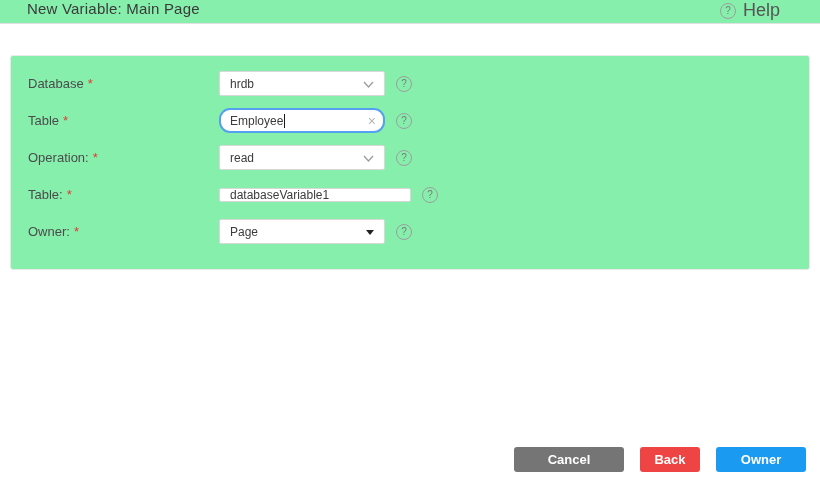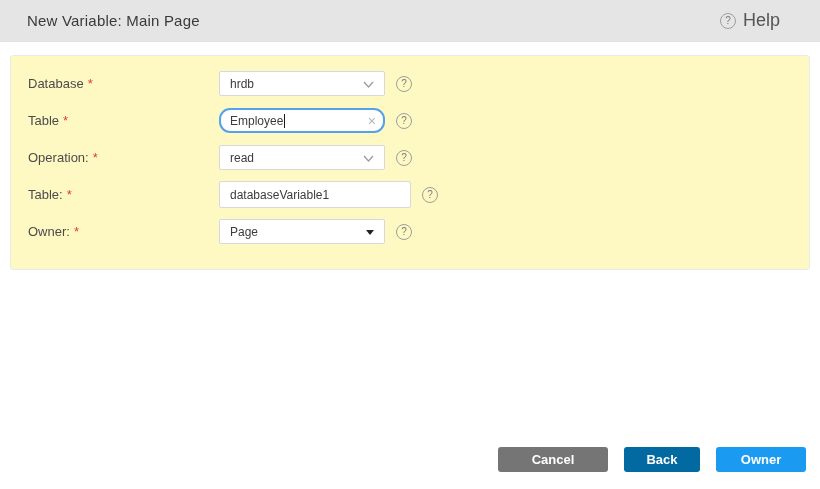--- a/index.html
+++ b/index.html
@@ -6,43 +6,43 @@
   html, body {
     width: 820px; height: 489px;
     background: #ffffff;
     font-family: "Liberation Sans", "DejaVu Sans", sans-serif;
     overflow: hidden;
     position: relative;
   }
 
   
   .header {
-    position: absolute; top: 0; left: 0; right: 0; height: 42px;
-    background: #e5e5e5;
+    position: absolute; top: 0; left: 0; right: 0; height: 24px;
+    background: #86efac;
     border-bottom: 1px solid #e1e1e1;
-    display: flex; align-items: center; justify-content: space-between;
+    display: flex; align-items: flex-start; justify-content: space-between;
     padding: 0 40px 0 27px;
   }
   .title { font-size: 15px; color: #3a3a3a; letter-spacing: .2px; }
   .help-link { display: flex; align-items: center; gap: 7px; cursor: pointer; }
   .help-text { font-size: 18px; color: #555; }
 
   
   .help-circle {
     width: 16px; height: 16px; border-radius: 50%;
     border: 1px solid #9e9e9e; color: #7a7a7a;
     font-size: 10px; line-height: 14px; text-align: center;
     display: inline-block; background: transparent;
     flex: 0 0 auto;
   }
 
   
   .panel {
     position: absolute; top: 55px; left: 10px; right: 10px; height: 215px;
-    background: #fef9c3;
+    background: #86efac;
     border: 1px solid #eaeaea;
     border-radius: 3px;
     padding: 15px 0 0 17px;
   }
   .row { display: flex; align-items: center; height: 25px; margin-bottom: 12px; }
   .lbl { width: 191px; font-size: 13px; color: #4b4b4b; flex: 0 0 auto; }
   .req { color: #e53935; margin-left: 4px; }
 
   .control {
     width: 166px; height: 25px; flex: 0 0 auto;
@@ -72,21 +72,21 @@
     cursor: pointer;
   }
   .caret {
     display: inline-block; width: 1px; height: 14px;
     background: #1a1a1a; margin-left: 1px; vertical-align: -2px;
     animation: blink 1.1s step-end infinite;
   }
   @keyframes blink { 50% { opacity: 0; } }
 
   input.text-input {
-    width: 192px; height: 27px; flex: 0 0 auto;
+    width: 192px; height: 14px; flex: 0 0 auto;
     background: #ffffff;
     border: 1px solid #d8d8d8;
     border-radius: 2px;
     padding: 0 10px;
     font-family: "Liberation Sans", "DejaVu Sans", sans-serif;
     font-size: 12px; color: #3c3c3c;
     outline: none;
   }
   .row .help-circle { margin-left: 11px; }
 
@@ -96,21 +96,21 @@
     display: flex; gap: 16px;
   }
   .btn {
     height: 25px; border: none; border-radius: 3px;
     color: #ffffff; font-size: 13px; font-weight: bold;
     font-family: "Liberation Sans", "DejaVu Sans", sans-serif;
     cursor: pointer; line-height: 25px; text-align: center;
     padding: 0;
   }
   .btn.cancel { width: 110px; background: #757575; }
-  .btn.back   { width: 76px; background: #0369a1; }
+  .btn.back   { width: 60px; background: #ef4444; }
   .btn.done   { width: 90px; background: #1b9af2; }
 </style>
 </head>
 <body>
 
 <div class="header">
   <div class="title">New Variable: Main Page</div>
   <div class="help-link">
     <span class="help-circle">?</span>
     <span class="help-text">Help</span>

